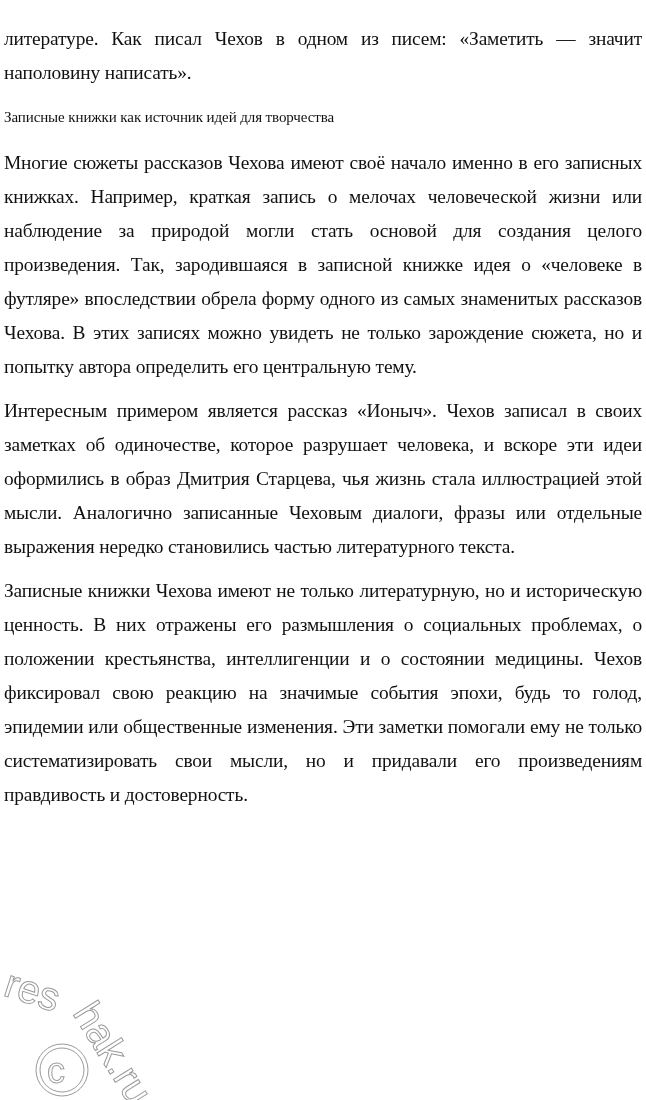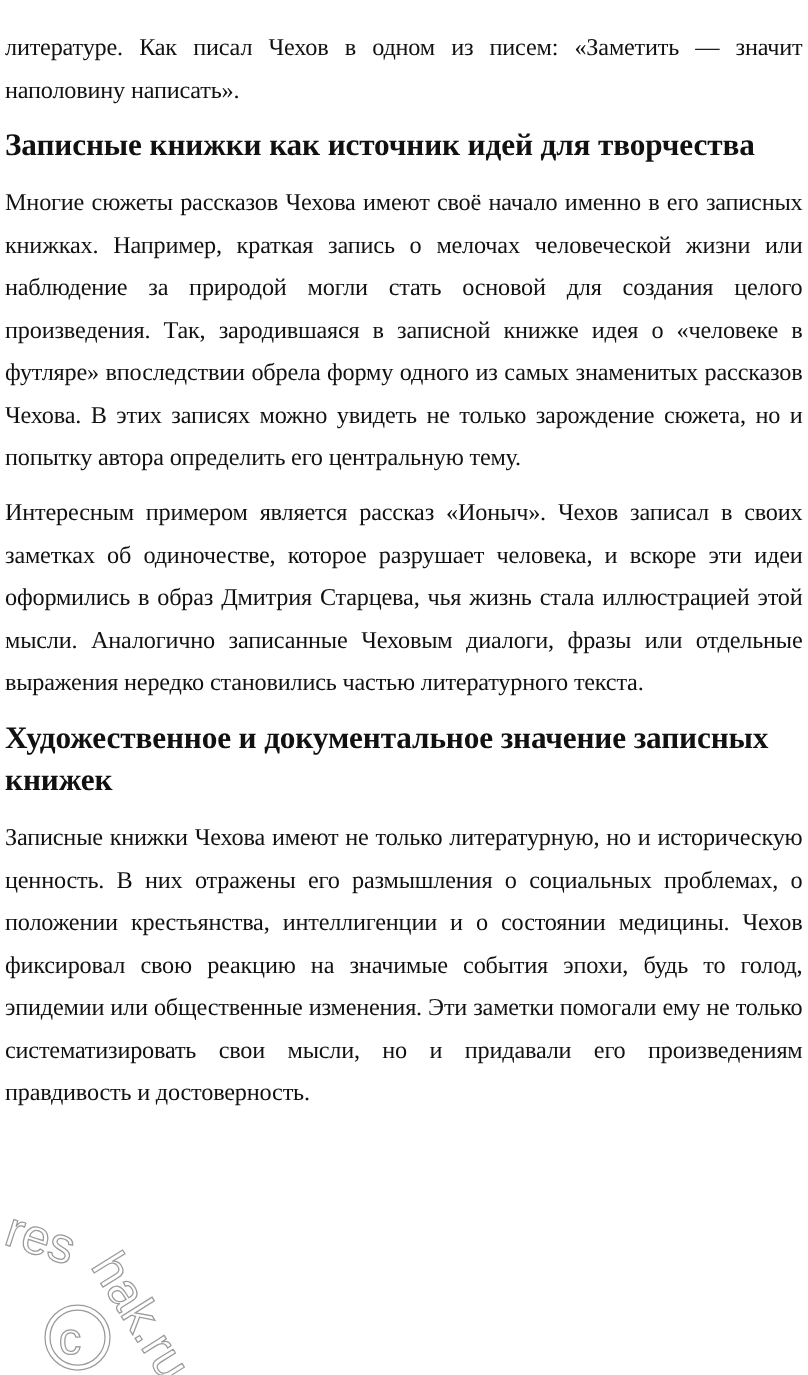--- a/index.html
+++ b/index.html
@@ -27,44 +27,43 @@
       line-height: 34px;
       text-align: justify;
       margin: 0 0 10px 0;
       letter-spacing: -0.15px;
       word-spacing: 0px;
     }
     .para.first {
       margin-top: -3px;
     }
     .heading {
-      font-size: 25px;
+      font-size: 15px;
       line-height: 34px;
-      font-weight: bold;
+      font-weight: normal;
       margin: 4px 0 12px 0;
       letter-spacing: -0.1px;
     }
     .watermark {
       position: absolute;
       left: 0;
       top: 955px;
       width: 210px;
       height: 145px;
       pointer-events: none;
     }
   </style>
 </head>
 <body>
 
 <div class="page">
   <p class="para first">литературе. Как писал Чехов в одном из писем: «Заметить — значит наполовину написать».</p>
   <h2 class="heading">Записные книжки как источник идей для творчества</h2>
   <p class="para">Многие сюжеты рассказов Чехова имеют своё начало именно в его записных книжках. Например, краткая запись о мелочах человеческой жизни или наблюдение за природой могли стать основой для создания целого произведения. Так, зародившаяся в записной книжке идея о «человеке в футляре» впоследствии обрела форму одного из самых знаменитых рассказов Чехова. В этих записях можно увидеть не только зарождение сюжета, но и попытку автора определить его центральную тему.</p>
   <p class="para">Интересным примером является рассказ «Ионыч». Чехов записал в своих заметках об одиночестве, которое разрушает человека, и вскоре эти идеи оформились в образ Дмитрия Старцева, чья жизнь стала иллюстрацией этой мысли. Аналогично записанные Чеховым диалоги, фразы или отдельные выражения нередко становились частью литературного текста.</p>
-  <h2 class="heading">Художественное и документальное значение записных книжек</h2>
   <p class="para">Записные книжки Чехова имеют не только литературную, но и историческую ценность. В них отражены его размышления о социальных проблемах, о положении крестьянства, интеллигенции и о состоянии медицины. Чехов фиксировал свою реакцию на значимые события эпохи, будь то голод, эпидемии или общественные изменения. Эти заметки помогали ему не только систематизировать свои мысли, но и придавали его произведениям правдивость и достоверность.</p>
 </div>
 
 <svg class="watermark" viewBox="0 0 210 145" xmlns="http://www.w3.org/2000/svg">
   <g fill="none" stroke="#9a9a9a" stroke-width="1" font-family="Liberation Sans, DejaVu Sans, sans-serif">
     <text x="2" y="40" font-size="40" transform="rotate(18 2 40)">res</text>
     <text x="72" y="58" font-size="40" transform="rotate(58 72 58)">hak.ru</text>
     <circle cx="62" cy="115" r="26"></circle>
     <circle cx="62" cy="115" r="22"></circle>
     <text x="47" y="128" font-size="36">c</text>

